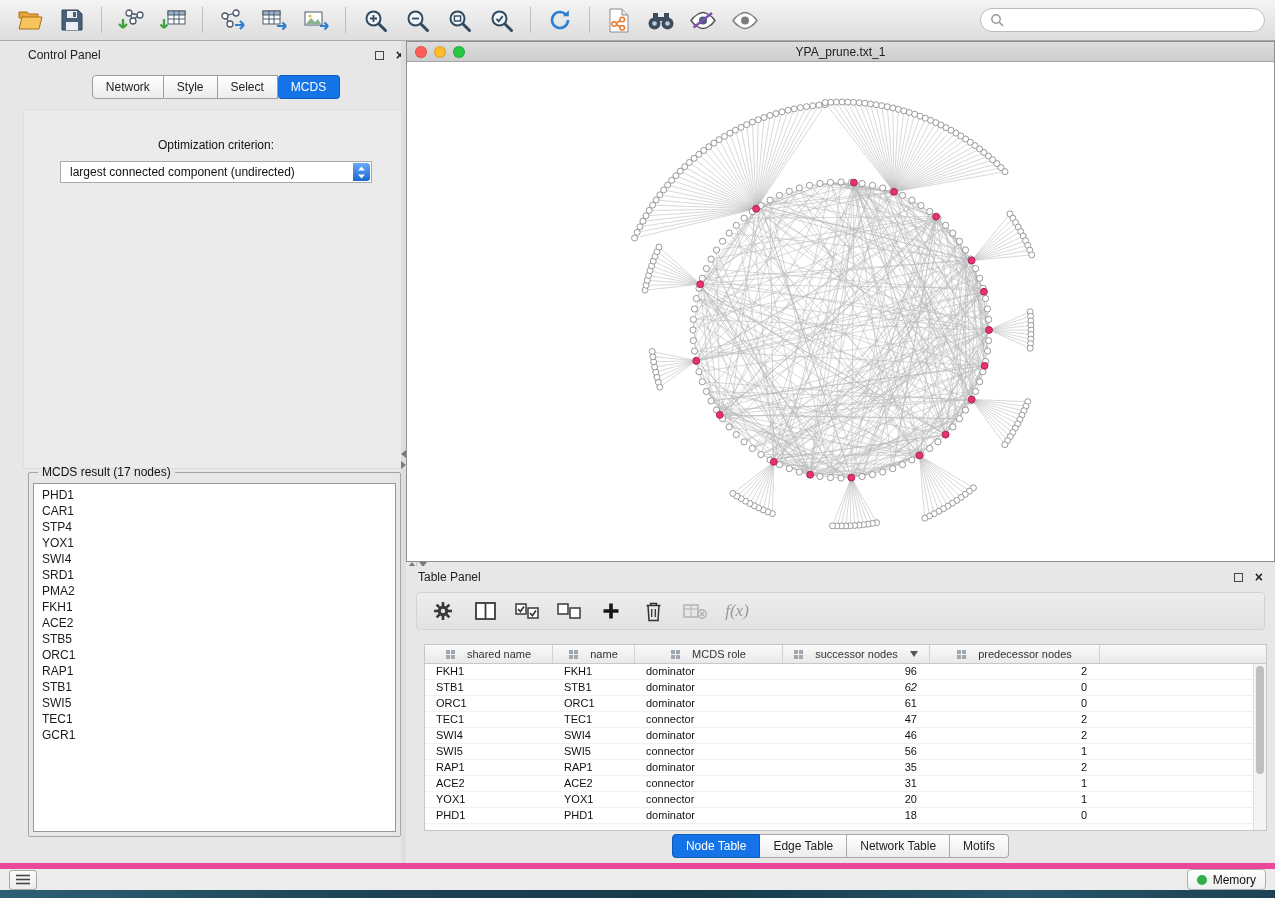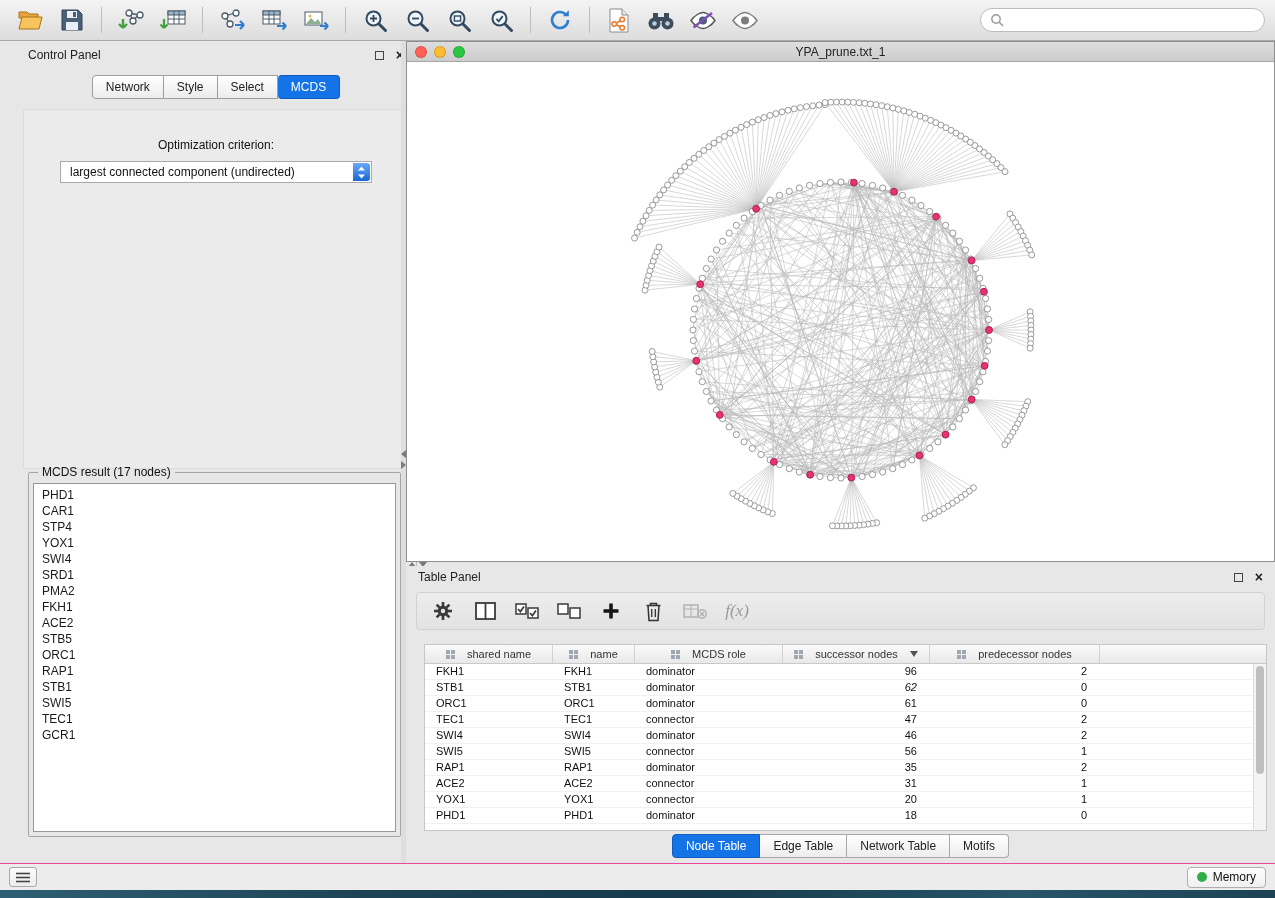--- a/index.html
+++ b/index.html
@@ -72,21 +72,21 @@
   .td.num{text-align:right;padding-right:13px}
   .nt-scroll{position:absolute;top:19px;right:0;width:13px;bottom:0;background:#f4f4f4;border-left:1px solid #ddd}
   .nt-thumb{position:absolute;top:2px;left:2px;width:8px;height:108px;background:#bfbfbf;border-radius:4px}
   .table-tabs{position:absolute;bottom:5px;left:0;right:0;display:flex;justify-content:center}
   .bottom-tab{padding:4px 13px;border:1px solid #a8a8a8;border-left:none;background:linear-gradient(#ffffff,#ededed);font-size:12px;color:#222}
   .bottom-tab:first-child{border-left:1px solid #a8a8a8;border-radius:4px 0 0 4px}
   .bottom-tab:last-child{border-radius:0 4px 4px 0}
   .bottom-tab.active{background:#1473e6;color:#fff;border-color:#0e5cc0}
 
   
-  .status-bar{position:absolute;left:0;right:0;top:863px;height:27px;background:#ececec;border-top:1px solid #ec4899;display:flex;align-items:center;padding:0 9px}
+  .status-bar{position:absolute;left:0;right:0;top:863px;height:27px;background:#ececec;border-top:6px solid #ec4899;display:flex;align-items:center;padding:0 9px}
   .menu-btn{width:28px;height:20px;border:1px solid #a8a8a8;border-radius:3px;background:linear-gradient(#fbfbfb,#ededed);display:flex;align-items:center;justify-content:center}
   .memory-btn{margin-left:auto;height:21px;border:1px solid #aeaeae;border-radius:4px;background:linear-gradient(#fdfdfd,#f0f0f0);display:flex;align-items:center;gap:6px;padding:0 9px;font-size:12px;color:#111}
   .memory-dot{width:10px;height:10px;border-radius:50%}
   .desktop-strip{position:absolute;left:0;right:0;top:890px;height:8px;background:linear-gradient(90deg,#2e5f74,#1d4254 30%,#163a4a 55%,#27556a 80%,#1d4254)}
 </style>
 </head>
 <body>
 
 <div class="app">
 

